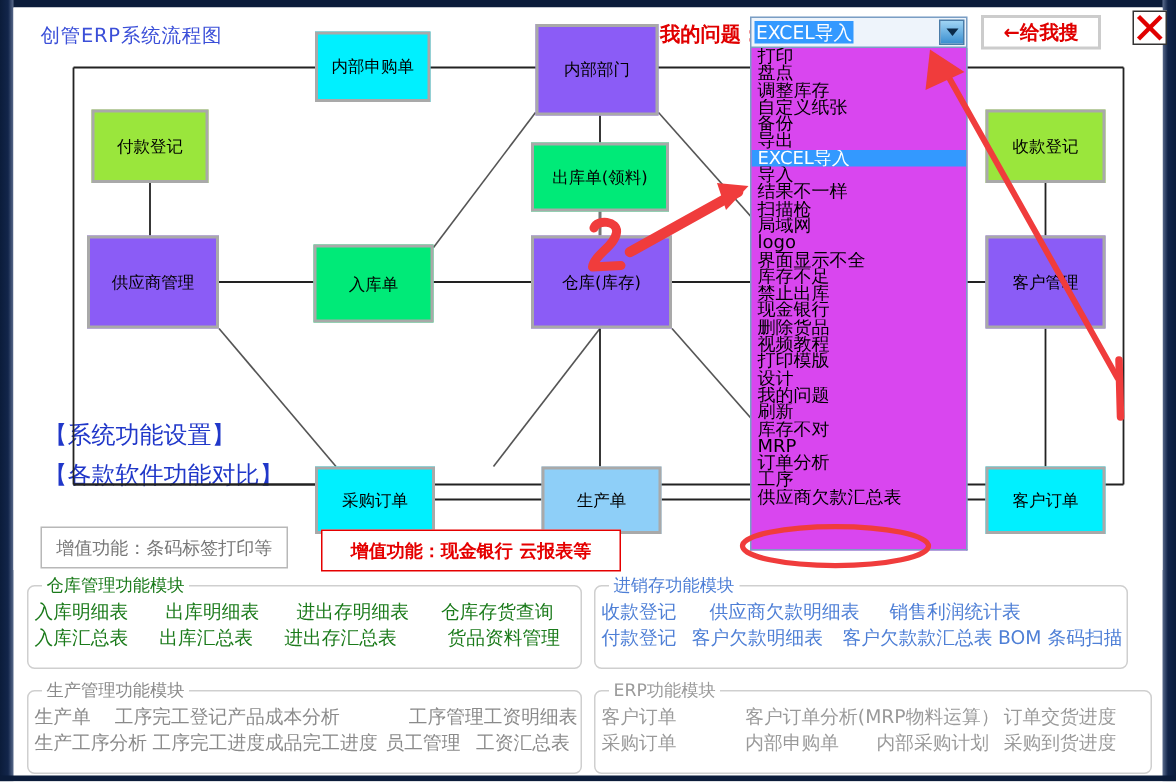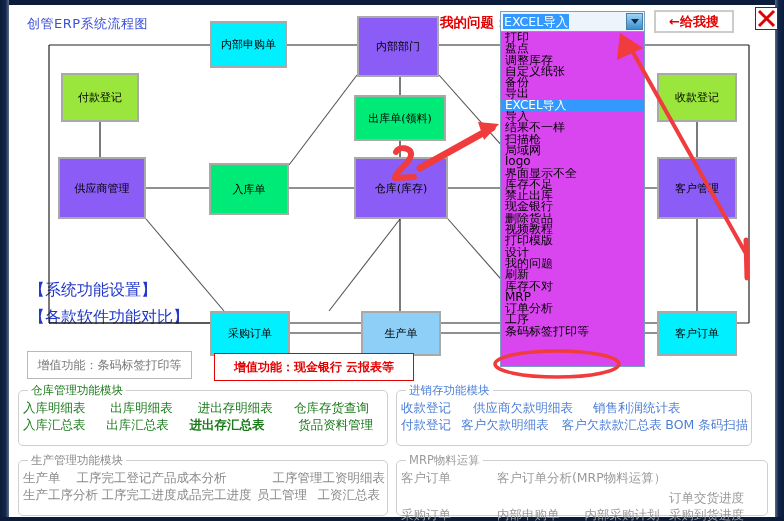--- a/index.html
+++ b/index.html
@@ -283,36 +283,36 @@
       <div class="dd-item">删除货品</div>
       <div class="dd-item">视频教程</div>
       <div class="dd-item">打印模版</div>
       <div class="dd-item">设计</div>
       <div class="dd-item">我的问题</div>
       <div class="dd-item">刷新</div>
       <div class="dd-item">库存不对</div>
       <div class="dd-item">MRP</div>
       <div class="dd-item">订单分析</div>
       <div class="dd-item">工序</div>
-      <div class="dd-item">条码标签打印等</div>
+      <div class="dd-item">供应商欠款汇总表</div>
     </div>
 
   <div class="panel p-green" style="left:18px;top:390px;width:370px;height:56px">
     <div class="legend">仓库管理功能模块</div>
     <div class="rows">
         <div class="row">
           <span style="width: 96px;">入库明细表</span>
           <span style="width: 96px;">出库明细表</span>
           <span style="width: 106px;">进出存明细表</span>
           <span style="width: 100px;">仓库存货查询</span>
         </div>
         <div class="row">
           <span style="width: 96px;">入库汇总表</span>
           <span style="width: 96px;">出库汇总表</span>
-          <span style="width: 106px; font-weight: bold;">进出存汇总表</span>
+          <span style="width: 106px;">进出存汇总表</span>
           <span style="width: 100px; margin-left: 17px;">货品资料管理</span>
         </div>
       </div>
   </div>
 
   <div class="panel p-blue" style="left:396px;top:390px;width:356px;height:56px">
     <div class="legend">进销存功能模块</div>
     <div class="rows">
         <div class="row">
           <span style="width: 72px;">收款登记</span>
@@ -342,26 +342,26 @@
           <span style="width: 86px;">生产工序分析</span>
           <span style="width: 82px;">工序完工进度</span>
           <span style="width: 88px;">成品完工进度</span>
           <span style="width: 66px;">员工管理</span>
           <span style="width: 74px;">工资汇总表</span>
         </div>
       </div>
   </div>
 
   <div class="panel p-gray2" style="left:396px;top:460px;width:372px;height:56px">
-    <div class="legend">MRP物料运算</div>
+    <div class="legend">ERP功能模块</div>
     <div class="rows">
         <div class="row">
           <span style="width: 98px;">客户订单</span>
           <span style="width: 176px;">客户订单分析(MRP物料运算）</span>
-          <span style="width: 98px; margin-top: 20px;">订单交货进度</span>
+          <span style="width: 98px;">订单交货进度</span>
         </div>
         <div class="row">
           <span style="width: 98px;">采购订单</span>
           <span style="width: 176px;">内部申购单　　内部采购计划</span>
           <span style="width: 98px;">采购到货进度</span>
         </div>
       </div>
   </div>
 
   <svg class="marks" viewBox="0 0 784 521">

